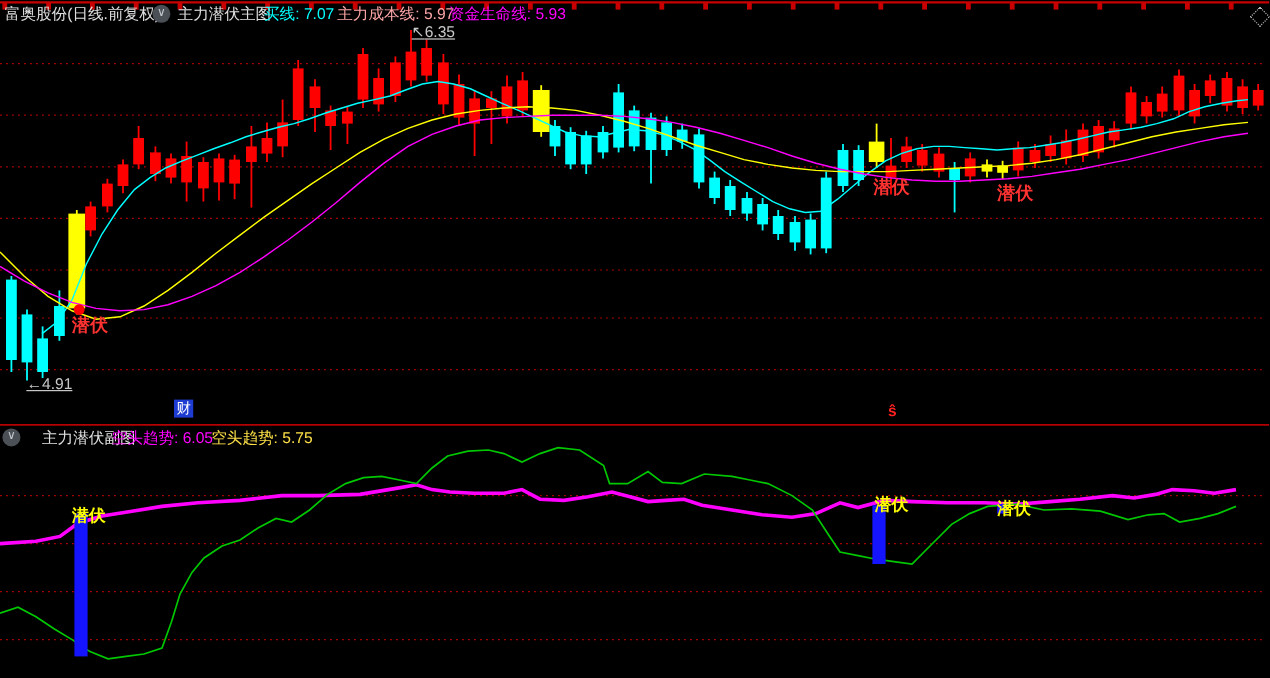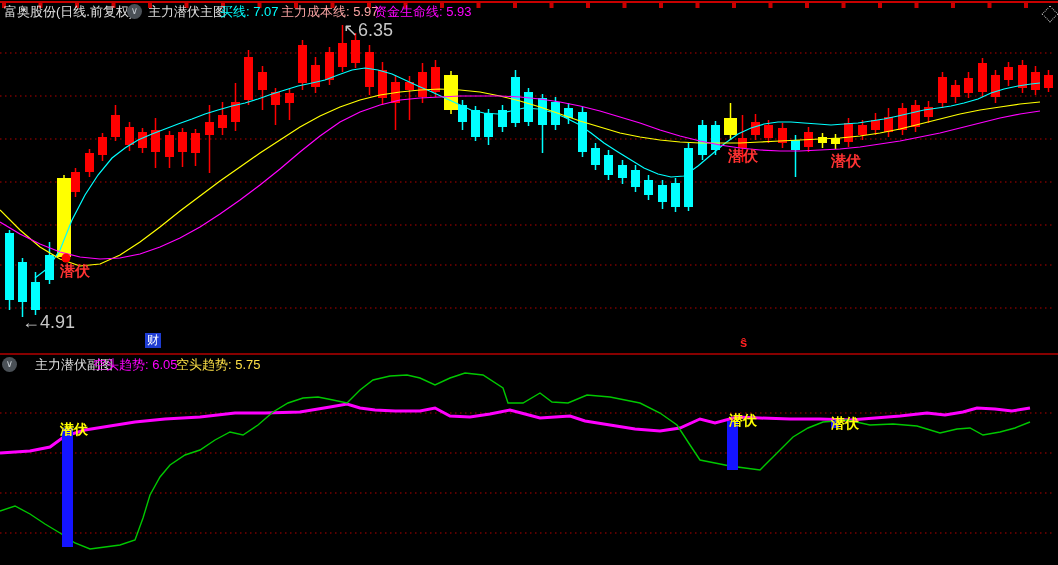--- a/index.html
+++ b/index.html
@@ -9,21 +9,21 @@
   #main-svg{top:0;}
   #sub-svg{top:355px;}
   .hdr{position:absolute;font-size:13px;line-height:16px;white-space:nowrap;}
   .c-white{color:#e0e0e0;}.c-cyan{color:#00ffff;}.c-yellow{color:#fca5a5;}
   .c-magenta{color:#ff00ff;}.c-green{color:#fde047;}
   .icon-circle{position:absolute;width:15px;height:15px;border-radius:50%;background:#4a5056;
                color:#c2c8ce;font-size:10px;line-height:14px;text-align:center;cursor:pointer;}
   .qf{position:absolute;font-weight:bold;white-space:nowrap;}
   .qf-main{color:#ff3232;font-size:15px;}
   .qf-sub{color:#ffff00;font-size:14px;}
-  .pricemark{position:absolute;color:#c8c8c8;font-size:18px;white-space:nowrap;}
+  .pricemark{position:absolute;color:#c8c8c8;font-size:13px;white-space:nowrap;text-decoration:underline;}
   #cai-badge{position:absolute;left:145px;top:333px;background:#1e3cd2;color:#fff;
              font-size:12px;line-height:15px;padding:0 2px;}
   #s-marker{position:absolute;left:740px;top:335px;color:#ff2020;font-size:13px;font-weight:bold;}
   #logo-diamond{position:absolute;left:1044px;top:8px;width:10px;height:10px;
                 border:1px dotted #b4b4b4;transform:rotate(45deg);}
 </style>
 </head>
 <body>
 
 <div id="screen">

